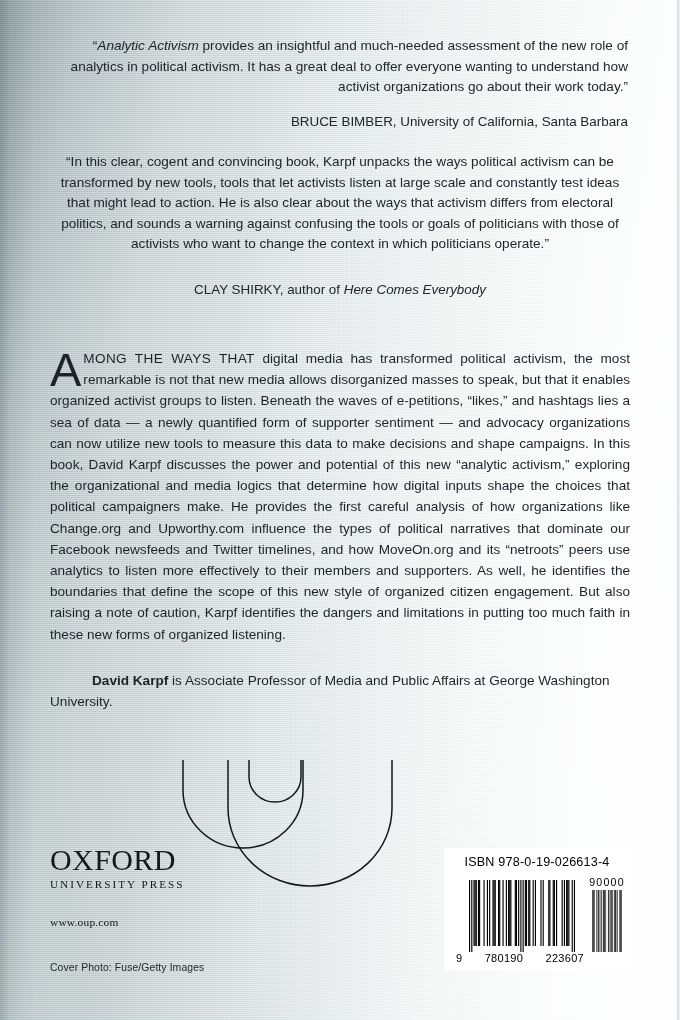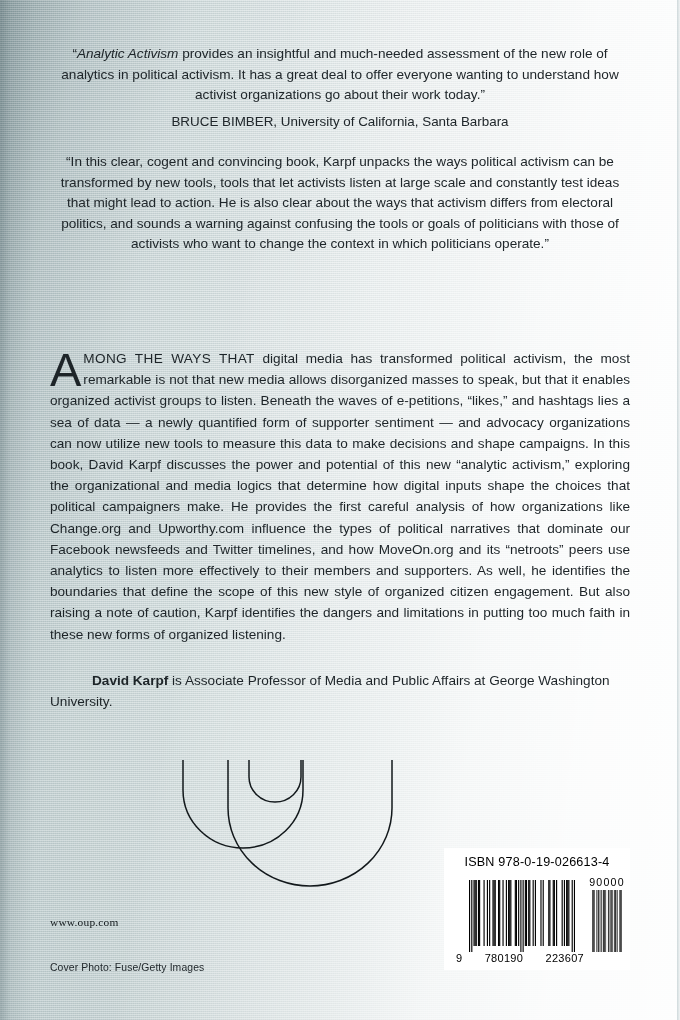--- a/index.html
+++ b/index.html
@@ -76,22 +76,22 @@
   .blurb i{font-style:italic;}
   .attrib{
     position:absolute;
     text-align:center;
     color:#20272b;
     font-size:13.4px;
     line-height:20px;
   }
   .attrib i{font-style:italic;}
 
-  #quote1{left:52px;top:44px;width:576px;}
-  #attrib1{left:52px;top:112px;width:576px;}
+  #quote1{left:52px;top:36px;width:576px;text-align:right;}
+  #attrib1{left:52px;top:112px;width:576px;text-align:right;}
   #quote2{left:52px;top:152px;width:576px;}
   #attrib2{left:52px;top:280px;width:576px;}
 
   #body-copy{
     position:absolute;left:50px;top:348px;width:580px;
     color:#1d2428;font-size:13.6px;line-height:21.2px;
     text-align:justify;text-justify:inter-word;
   }
   #body-copy .dropcap{
     float:left;font-size:47px;line-height:38px;
@@ -177,36 +177,41 @@
   <div id="edge-right"></div>
 
   <div id="content">
 
     <div class="blurb" id="quote1"><span>“</span><i>Analytic Activism</i><span> provides an insightful and much-needed assessment of the new role of analytics in political activism. It has a great deal to offer everyone wanting to understand how activist organizations go about their work today.”</span></div>
 
     <div class="attrib" id="attrib1"><span>BRUCE BIMBER,</span><span> University of California, Santa Barbara</span></div>
 
     <div class="blurb" id="quote2">“In this clear, cogent and convincing book, Karpf unpacks the ways political activism can be transformed by new tools, tools that let activists listen at large scale and constantly test ideas that might lead to action. He is also clear about the ways that activism differs from electoral politics, and sounds a warning against confusing the tools or goals of politicians with those of activists who want to change the context in which politicians operate.”</div>
 
+    <div class="attrib" id="attrib2"><span>CLAY SHIRKY,</span><span> author of </span><i>Here Comes Everybody</i></div>
 
     <div id="body-copy"><span class="dropcap">A</span><span class="smallcaps">MONG THE WAYS THAT</span><span> digital media has transformed political activism, the most remarkable is not that new media allows disorganized masses to speak, but that it enables organized activist groups to listen. Beneath the waves of e-petitions, “likes,” and hashtags lies a sea of data — a newly quantified form of supporter sentiment — and advocacy organizations can now utilize new tools to measure this data to make decisions and shape campaigns. In this book, David Karpf discusses the power and potential of this new “analytic activism,” exploring the organizational and media logics that determine how digital inputs shape the choices that political campaigners make. He provides the first careful analysis of how organizations like Change.org and Upworthy.com influence the types of political narratives that dominate our Facebook newsfeeds and Twitter timelines, and how MoveOn.org and its “netroots” peers use analytics to listen more effectively to their members and supporters. As well, he identifies the boundaries that define the scope of this new style of organized citizen engagement. But also raising a note of caution, Karpf identifies the dangers and limitations in putting too much faith in these new forms of organized listening.</span></div>
 
     <div id="bio"><b>David Karpf</b><span> is Associate Professor of Media and Public Affairs at George Washington University.</span></div>
 
     <svg id="series-arcs-svg" width="680" height="1020" viewBox="0 0 680 1020" style="position:absolute;left:0;top:0;pointer-events:none;">
       <g fill="none" stroke="#12181b" stroke-width="1.5">
 
         <path d="M 183 760 L 183 790 A 60 58 0 0 0 303 790 L 303 760"></path>
         <path d="M 228 760 L 228 808 A 82 78 0 0 0 392 808 L 392 760"></path>
 
         <path d="M 249 760 L 249 777 A 26 25 0 0 0 301 777 L 301 760"></path>
       </g>
     </svg>
 
 
+    <div id="oup">
+      <div id="oup-name">OXFORD</div>
+      <div id="oup-sub">UNIVERSITY PRESS</div>
+    </div>
     <div id="oup-url">www.oup.com</div>
 
     <div id="photo-credit"><b>Cover Photo</b><span>: Fuse/Getty Images</span></div>
 
     <div id="barcode-box">
       <div id="isbn-text">ISBN 978-0-19-026613-4</div>
       <svg id="bars-main" viewBox="0 0 106 72" preserveAspectRatio="none">
           <rect x="0.000" y="0" width="1.138" height="72" fill="#000"></rect>
           <rect x="2.232" y="0" width="1.138" height="72" fill="#000"></rect>
           <rect x="4.463" y="0" width="1.138" height="66" fill="#000"></rect>

